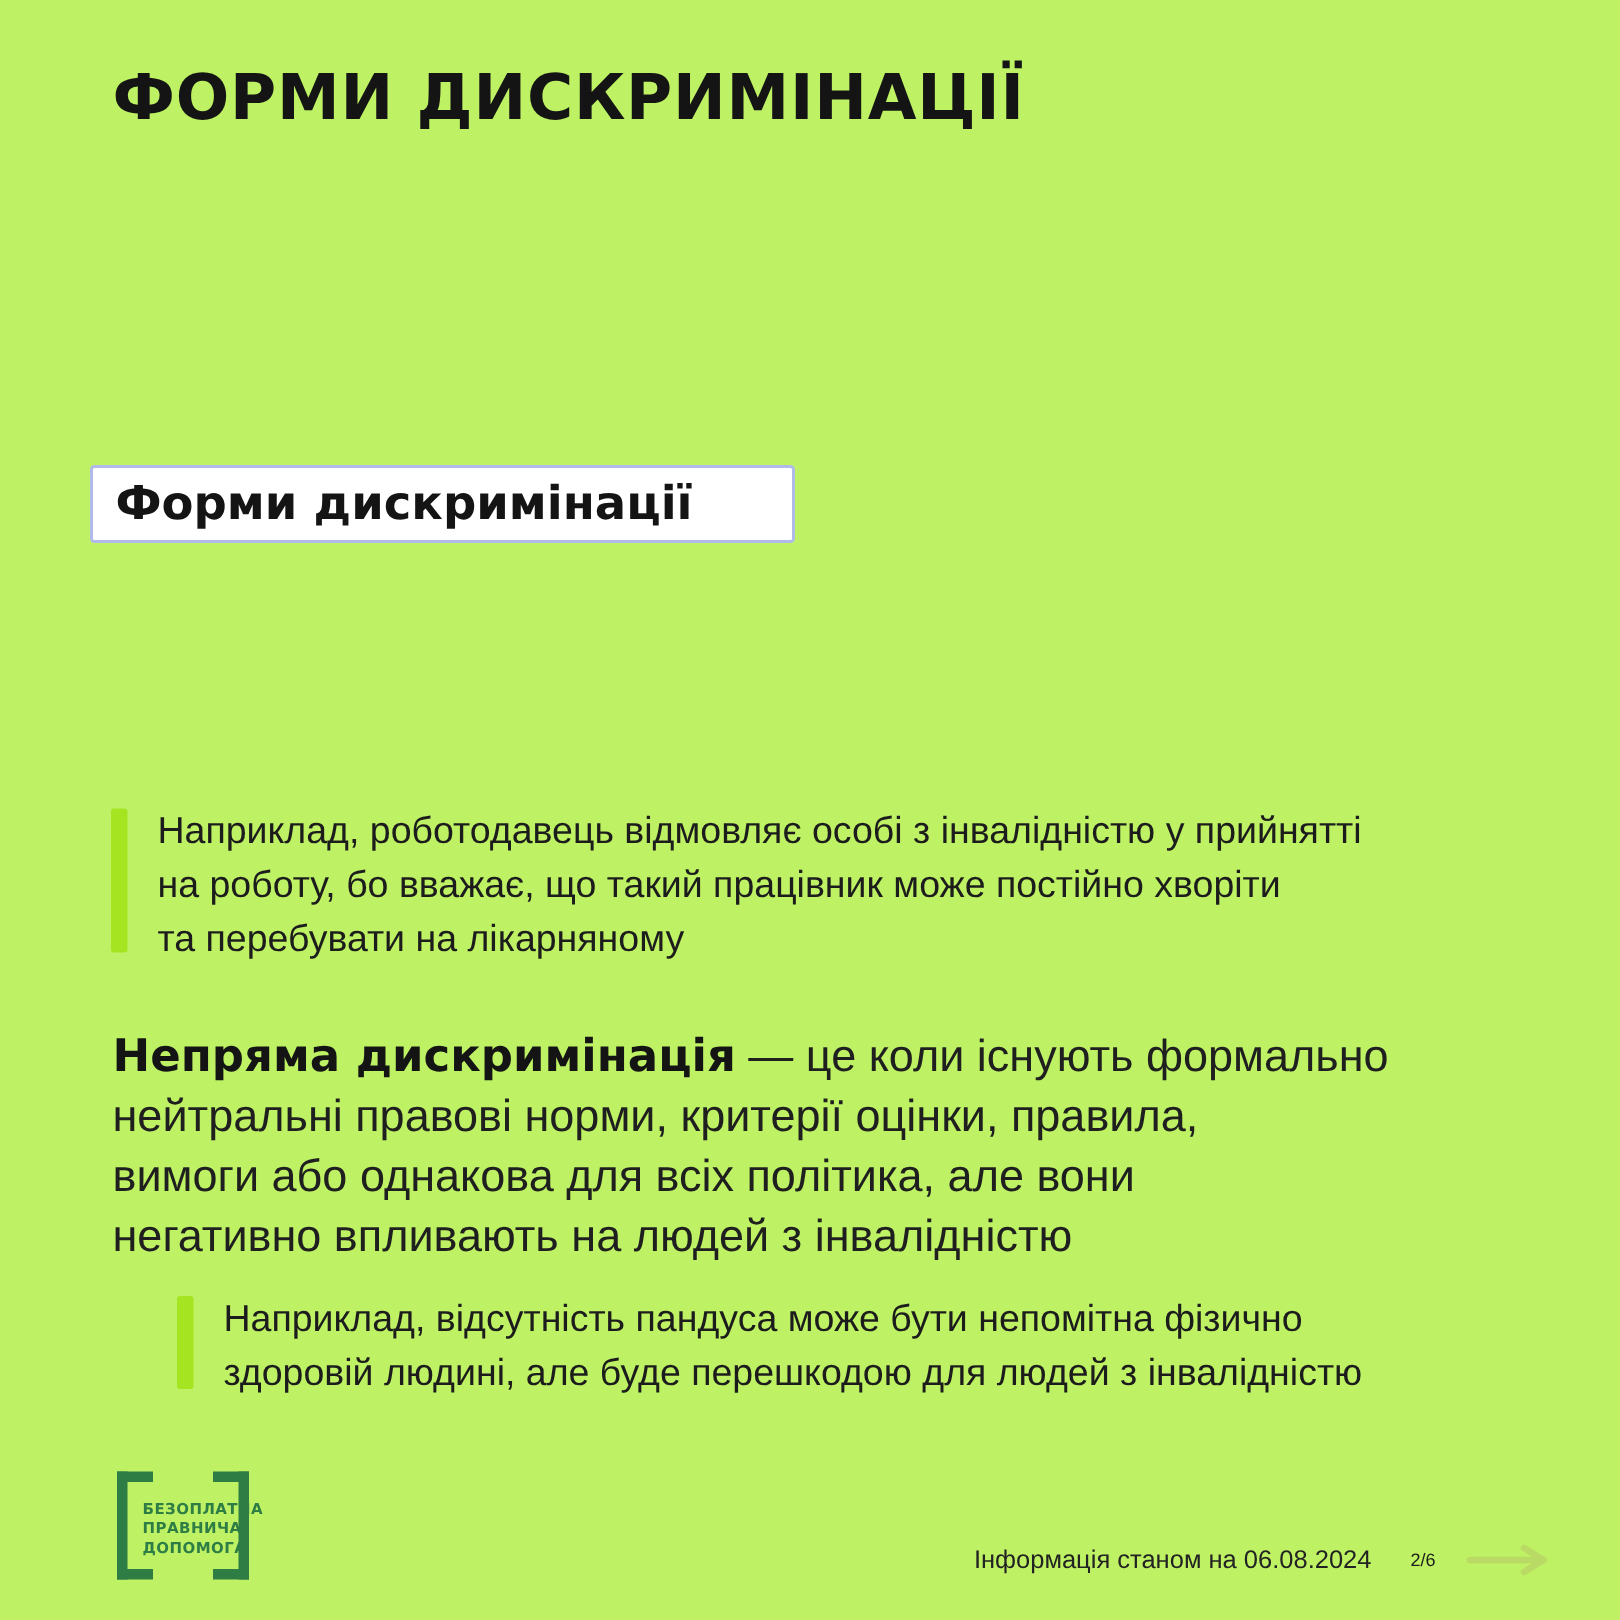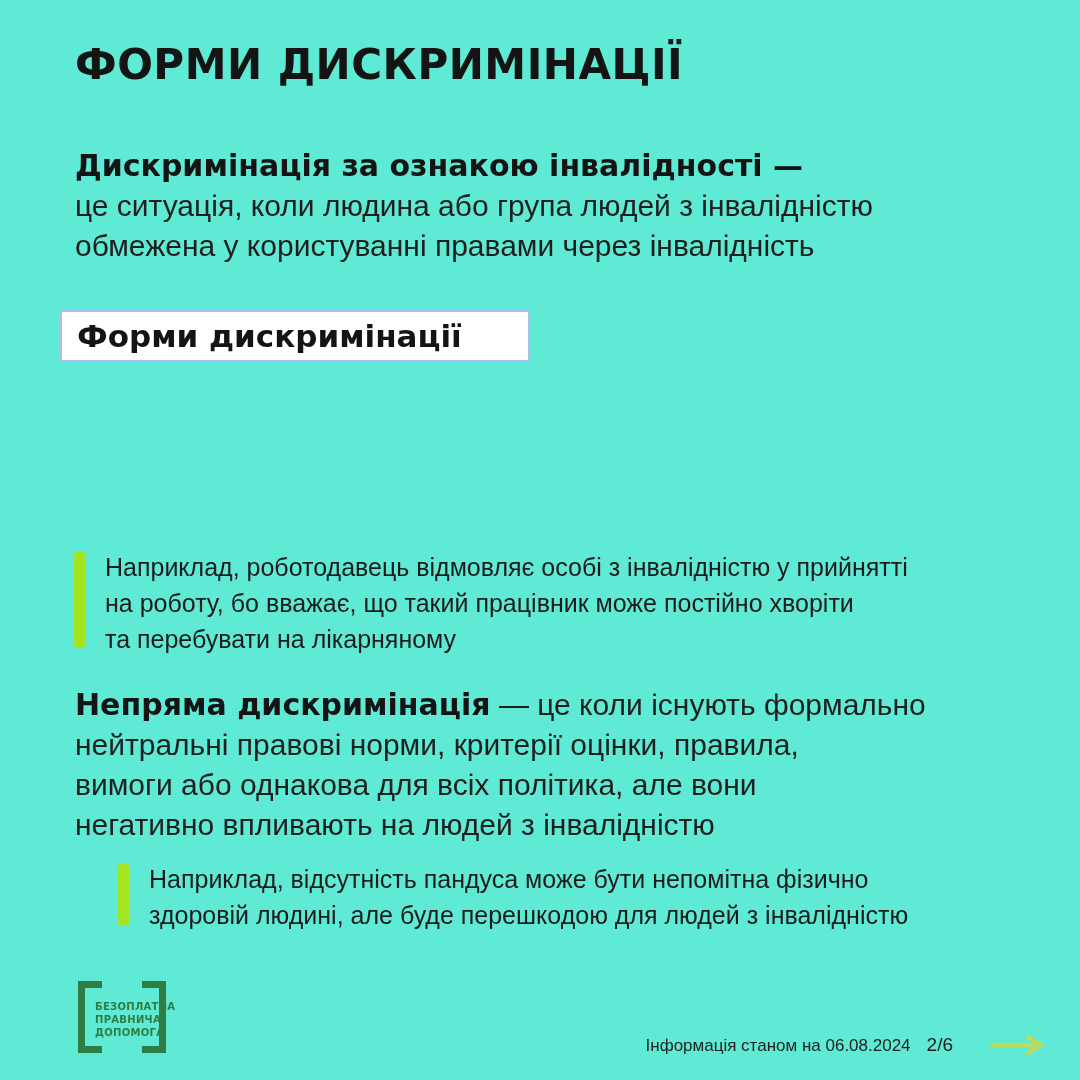--- a/index.html
+++ b/index.html
@@ -1,21 +1,21 @@
 <!DOCTYPE html>
 <html><head>
 <meta charset="utf-8">
 <style>
   * { margin: 0; padding: 0; box-sizing: border-box; }
   html, body { background: #ffffff; }
   .page {
     position: relative;
     width: 1080px;
     height: 1080px;
-    background: #5eead4;
+    background: #bef264;
     overflow: hidden;
     font-family: "Liberation Sans", sans-serif;
     color: #1f1f1f;
   }
 
   .title {
     position: absolute;
     left: 75px;
     top: 40px;
     font-family: "DejaVu Sans", sans-serif;
@@ -65,21 +65,21 @@
   .sec1 { top: 366px; }
   .sec2 { top: 685px; }
 
   .example {
     position: absolute;
     left: 74px;
     width: 975px;
     display: flex;
     align-items: flex-start;
   }
-  .ex1 { top: 549px; }
+  .ex1 { top: 536px; }
   .ex2 { top: 861px; padding-left: 44px; }
   .accent-bar {
     flex: 0 0 11px;
     width: 11px;
     border-radius: 2px;
     background: #a5e420;
     margin-top: 3px;
   }
   .ex1 .accent-bar { height: 96px; }
   .ex2 .accent-bar { height: 62px; }
@@ -124,47 +124,44 @@
     font-size: 10px;
     line-height: 13px;
     letter-spacing: 0.3px;
     color: #2e7d45;
     white-space: nowrap;
   }
 
   
   .footer-meta {
     position: absolute;
-    right: 33px;
+    right: 45px;
     top: 1024px;
     height: 32px;
     display: flex;
-    align-items: flex-end;
-    gap: 16px;
+    align-items: center;
   }
   .footer-info {
     font-size: 17px;
     color: #222222;
   }
   .page-indicator {
-    font-size: 19px;
+    font-size: 12px;
     color: #1c1c1c;
+    margin-left: 26px;
   }
   .next-arrow { margin-left: 20px; display: block; }
 </style>
 </head>
 <body>
 
 <div class="page">
 
   <h1 class="title">ФОРМИ ДИСКРИМІНАЦІЇ</h1>
 
-  <p class="para intro"><strong class="lead">Дискримінація за ознакою інвалідності —</strong><span class="pre">
-це ситуація, коли людина або група людей з інвалідністю
-обмежена у користуванні правами через інвалідність</span></p>
 
   <div class="heading-box">
     <span class="box-text">Форми дискримінації</span>
   </div>
 
 
   <div class="example ex1">
     <div class="accent-bar"></div>
     <p class="example-text pre">Наприклад, роботодавець відмовляє особі з інвалідністю у прийнятті
 на роботу, бо вважає, що такий працівник може постійно хворіти

